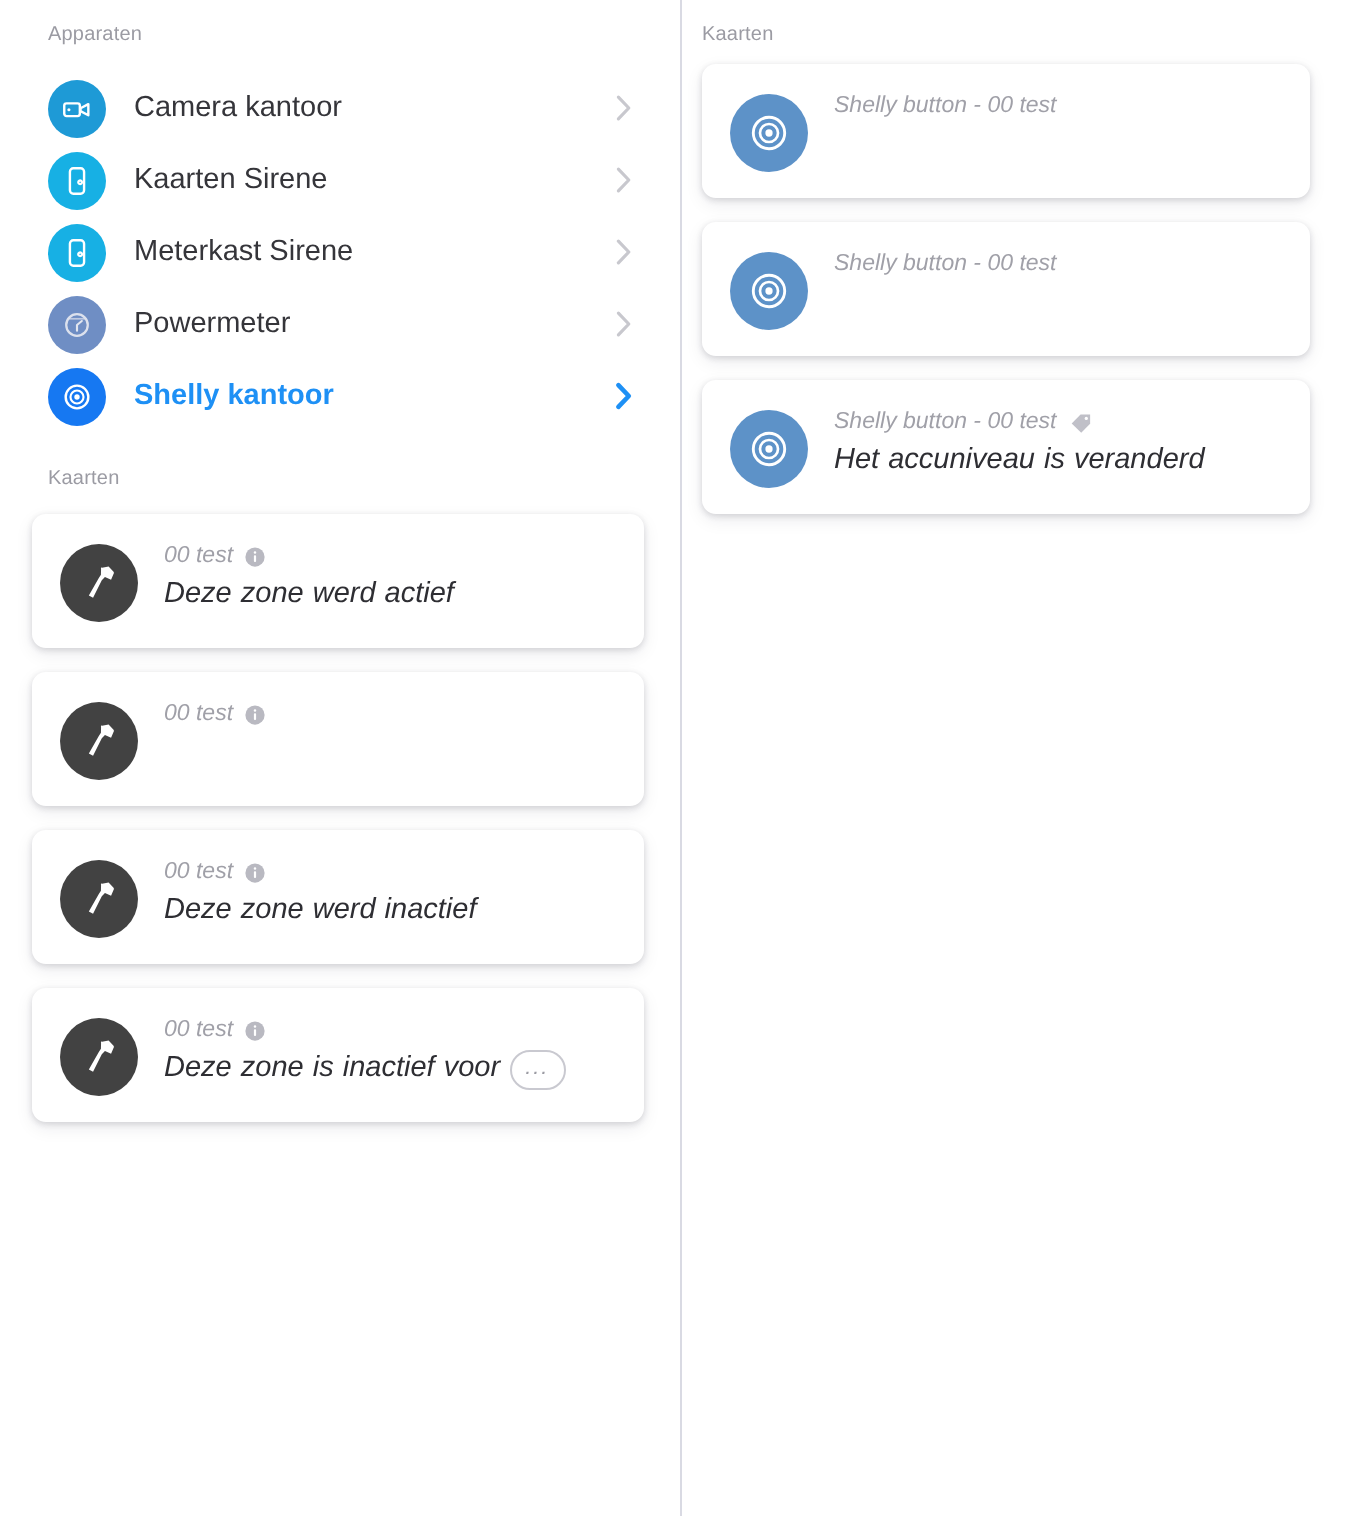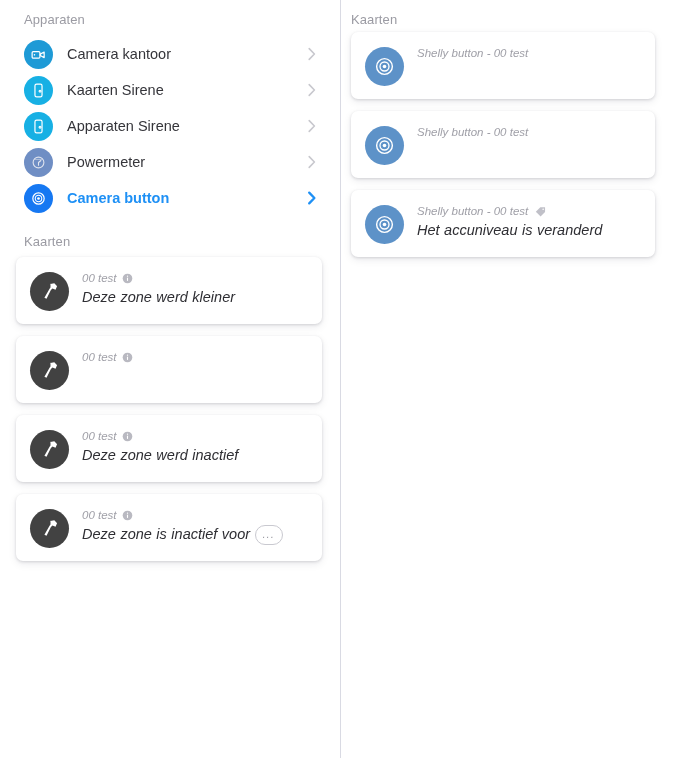--- a/index.html
+++ b/index.html
@@ -43,21 +43,21 @@
   .pane-right {
     width: 339px;
     height: 758px;
     position: relative;
     background: #ffffff;
     box-sizing: border-box;
     overflow: hidden;
   }
 
   .section-title {
-    font-size: 13px;
+    font-size: 10px;
     color: #9b9ba3;
     letter-spacing: 0.1px;
     padding: 0;
     margin: 0;
     font-weight: 400;
   }
 
   
   .devices-header {
     position: absolute;
@@ -263,21 +263,21 @@
             <path d="M3.2 3.6 L8.4 9 L3.2 14.4"></path>
           </svg>
         </div>
         <div class="device-row">
           <span class="device-icon" style="background: rgb(23, 176, 228);">
             <svg width="17" height="17" viewBox="0 0 24 24">
               <rect x="7" y="3" width="10" height="18" rx="2.4" fill="none" stroke="#fff" stroke-width="1.7"></rect>
               <path d="M14.2 11.6 a1.3 1.3 0 1 0 0.01 0" fill="none" stroke="#fff" stroke-width="1.6"></path>
             </svg>
           </span>
-          <span class="device-label">Apparaten Sirene</span>
+          <span class="device-label">Meterkast Sirene</span>
           <svg class="chev" viewBox="0 0 12 18">
             <path d="M3.2 3.6 L8.4 9 L3.2 14.4"></path>
           </svg>
         </div>
         <div class="device-row">
           <span class="device-icon" style="background: rgb(111, 142, 196);">
             <svg width="17" height="17" viewBox="0 0 24 24">
               <circle cx="12" cy="12" r="7.6" fill="none" stroke="#e2e6ef" stroke-width="1.6" opacity="0.95"></circle>
               <path d="M12 12 L15.4 9.2 M12 12 L12 16" fill="none" stroke="#e2e6ef" stroke-width="1.5" stroke-linecap="round"></path>
               <path d="M6.4 7.6 L17.6 7.6" fill="none" stroke="#e2e6ef" stroke-width="1.2" opacity="0.7"></path>
@@ -289,21 +289,21 @@
           </svg>
         </div>
         <div class="device-row selected">
           <span class="device-icon" style="background: rgb(22, 120, 242);">
             <svg width="17" height="17" viewBox="0 0 24 24">
               <circle cx="12" cy="12" r="8" fill="none" stroke="#fff" stroke-width="1.7"></circle>
               <circle cx="12" cy="12" r="4.6" fill="none" stroke="#fff" stroke-width="1.5"></circle>
               <circle cx="12" cy="12" r="1.9" fill="#fff"></circle>
             </svg>
           </span>
-          <span class="device-label">Camera button</span>
+          <span class="device-label">Shelly kantoor</span>
           <svg class="chev" viewBox="0 0 12 18">
             <path d="M3.2 3.6 L8.4 9 L3.2 14.4"></path>
           </svg>
         </div>
       </div>
 
     <div class="section-title cards-header-left">Kaarten</div>
 
     <div class="cards-left">
         <div class="card">
@@ -317,21 +317,21 @@
             <div class="card-owner">
               <span>00 test</span>
               <span class="info-dot">
                 <svg width="11" height="11" viewBox="0 0 24 24">
                   <circle cx="12" cy="12" r="10.5" fill="#b9b9c1"></circle>
                   <rect x="10.8" y="10" width="2.4" height="7.4" rx="1" fill="#fff"></rect>
                   <circle cx="12" cy="7" r="1.4" fill="#fff"></circle>
                 </svg>
               </span>
             </div>
-            <div class="card-text"><span>Deze zone werd kleiner</span></div>
+            <div class="card-text"><span>Deze zone werd actief</span></div>
           </div>
         </div>
         <div class="card">
           <span class="card-avatar hammer">
             <svg width="21" height="21" viewBox="0 0 24 24">
               <path d="M13.2 3.2 L20.6 6.1 L18.9 10.1 L15.4 8.6 L13.6 10.4 L8.6 20.4 L6.2 19.2 L11.9 9.1 L13.1 7.3 Z" fill="#fff"></path>
               <path d="M13.0 3.4 L17.5 2.6 L20.7 6.0 L16.2 7.0 Z" fill="#fff"></path>
             </svg>
           </span>
           <div class="card-body">

